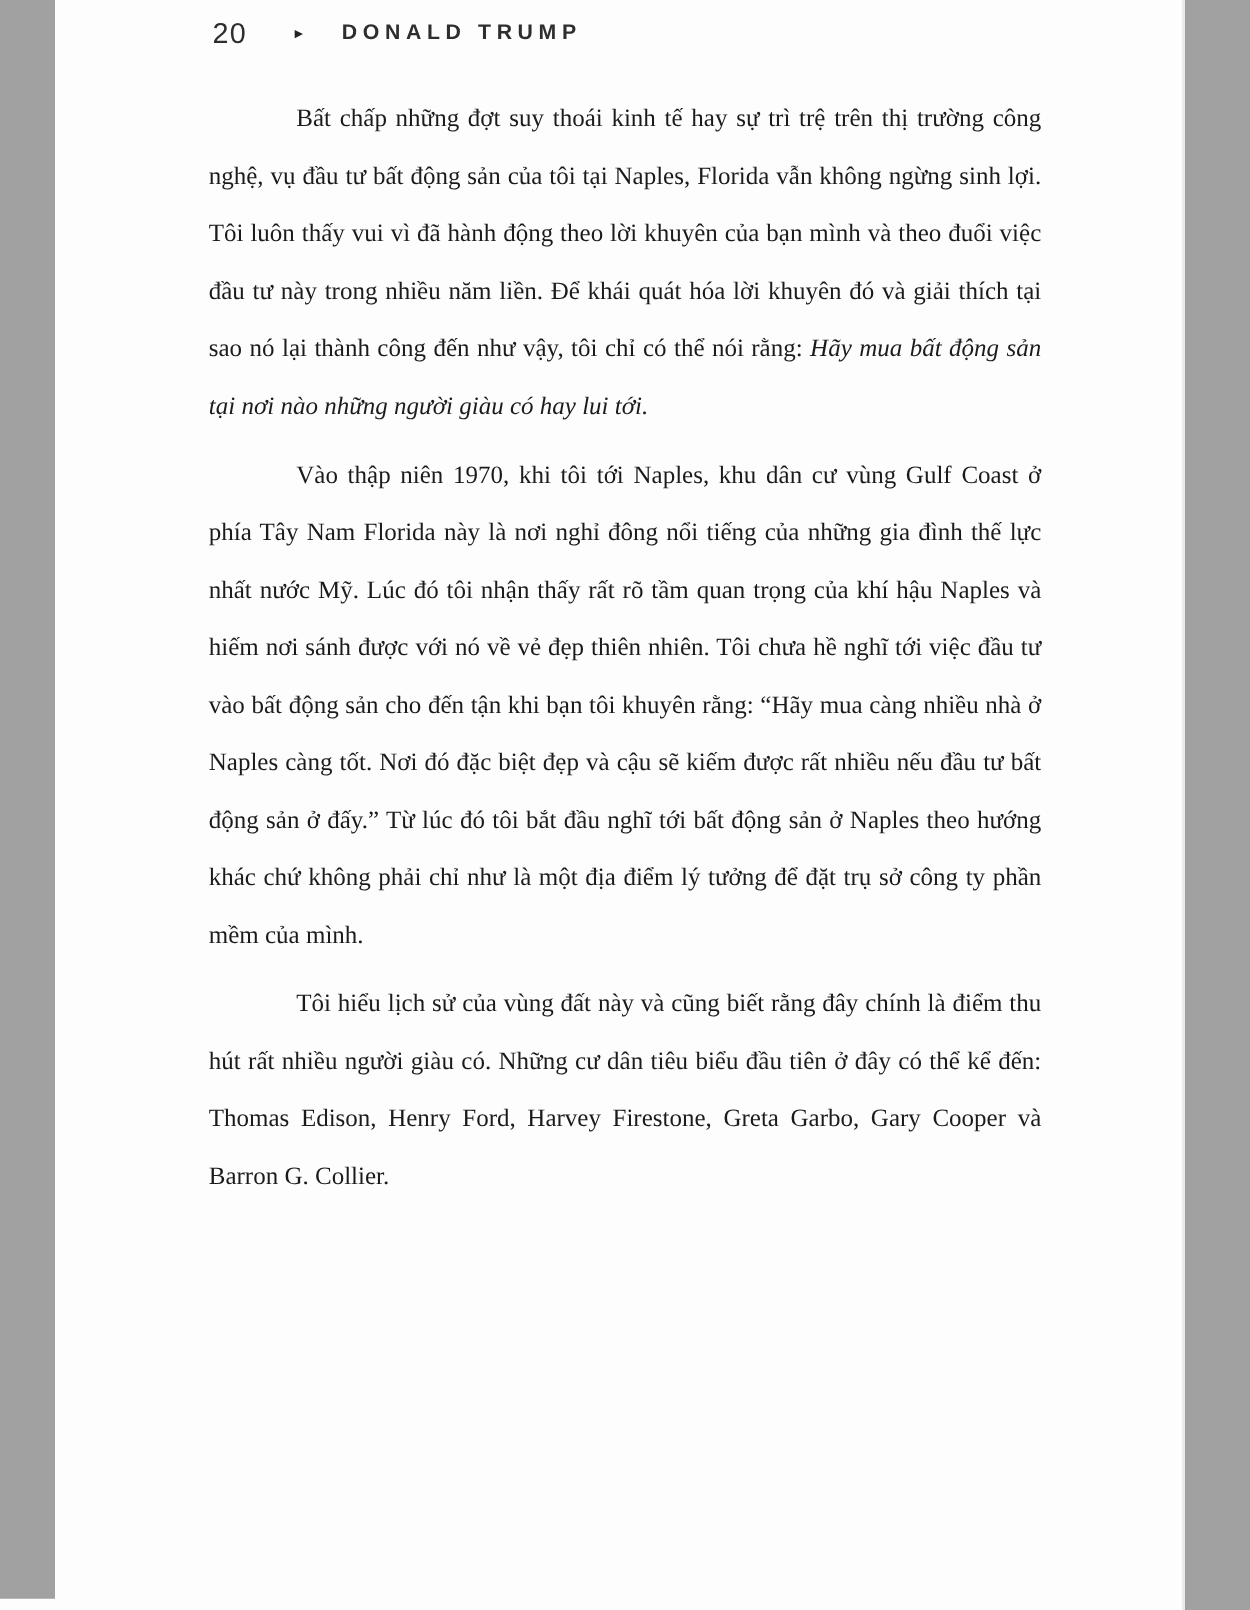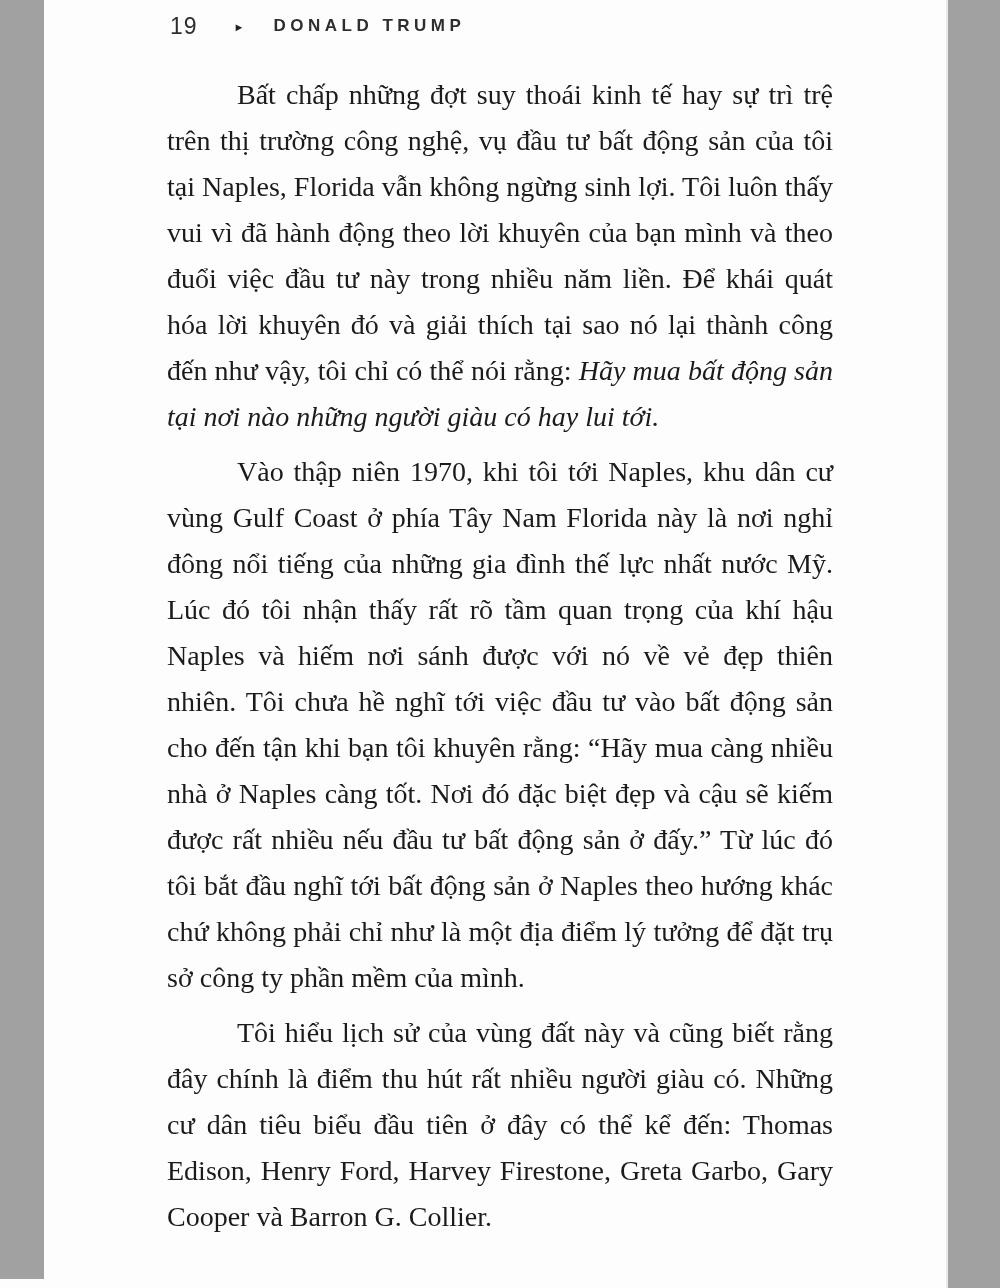--- a/index.html
+++ b/index.html
@@ -60,21 +60,21 @@
     letter-spacing: 4.5px;
     margin-left: 29px;
     font-weight: 700;
   }
 
   .body-text {
     position: absolute;
     left: 123px;            
     top: 72px;
     width: 666px;
-    font-size: 28px;
+    font-size: 20px;
     line-height: 46px;
     color: var(--text-color);
     text-align: justify;
   }
   .body-text p {
     margin: 0;
     text-indent: 70px;
   }
   .body-text p + p {
     margin-top: 9px;
@@ -83,21 +83,21 @@
 </style>
 </head>
 <body>
 
 <div class="scan-border left"></div>
 <div class="scan-border right"></div>
 
 <div class="page">
 
   <div class="page-header">
-    <span class="page-number">19</span>
+    <span class="page-number">20</span>
     <span class="header-arrow">►</span>
     <span class="running-title">DONALD TRUMP</span>
   </div>
 
   <div class="body-text">
 
   <p><span>Bất chấp những đợt suy thoái kinh tế hay sự trì trệ trên thị trường công nghệ, vụ đầu tư bất động sản của tôi tại Naples, Florida vẫn không ngừng sinh lợi. Tôi luôn thấy vui vì đã hành động theo lời khuyên của bạn mình và theo đuổi việc đầu tư này trong nhiều năm liền. Để khái quát hóa lời khuyên đó và giải thích tại sao nó lại thành công đến như vậy, tôi chỉ có thể nói rằng: </span><span class="italic">Hãy mua bất động sản tại nơi nào những người giàu có hay lui tới.</span></p>
       <p><span>Vào thập niên 1970, khi tôi tới Naples, khu dân cư vùng Gulf Coast ở phía Tây Nam Florida này là nơi nghỉ đông nổi tiếng của những gia đình thế lực nhất nước Mỹ. Lúc đó tôi nhận thấy rất rõ tầm quan trọng của khí hậu Naples và hiếm nơi sánh được với nó về vẻ đẹp thiên nhiên. Tôi chưa hề nghĩ tới việc đầu tư vào bất động sản cho đến tận khi bạn tôi khuyên rằng: “Hãy mua càng nhiều nhà ở Naples càng tốt. Nơi đó đặc biệt đẹp và cậu sẽ kiếm được rất nhiều nếu đầu tư bất động sản ở đấy.” Từ lúc đó tôi bắt đầu nghĩ tới bất động sản ở Naples theo hướng khác chứ không phải chỉ như là một địa điểm lý tưởng để đặt trụ sở công ty phần mềm của mình.</span></p>
       <p><span>Tôi hiểu lịch sử của vùng đất này và cũng biết rằng đây chính là điểm thu hút rất nhiều người giàu có. Những cư dân tiêu biểu đầu tiên ở đây có thể kể đến: Thomas Edison, Henry Ford, Harvey Firestone, Greta Garbo, Gary Cooper và Barron G. Collier.</span></p>
     </div>

